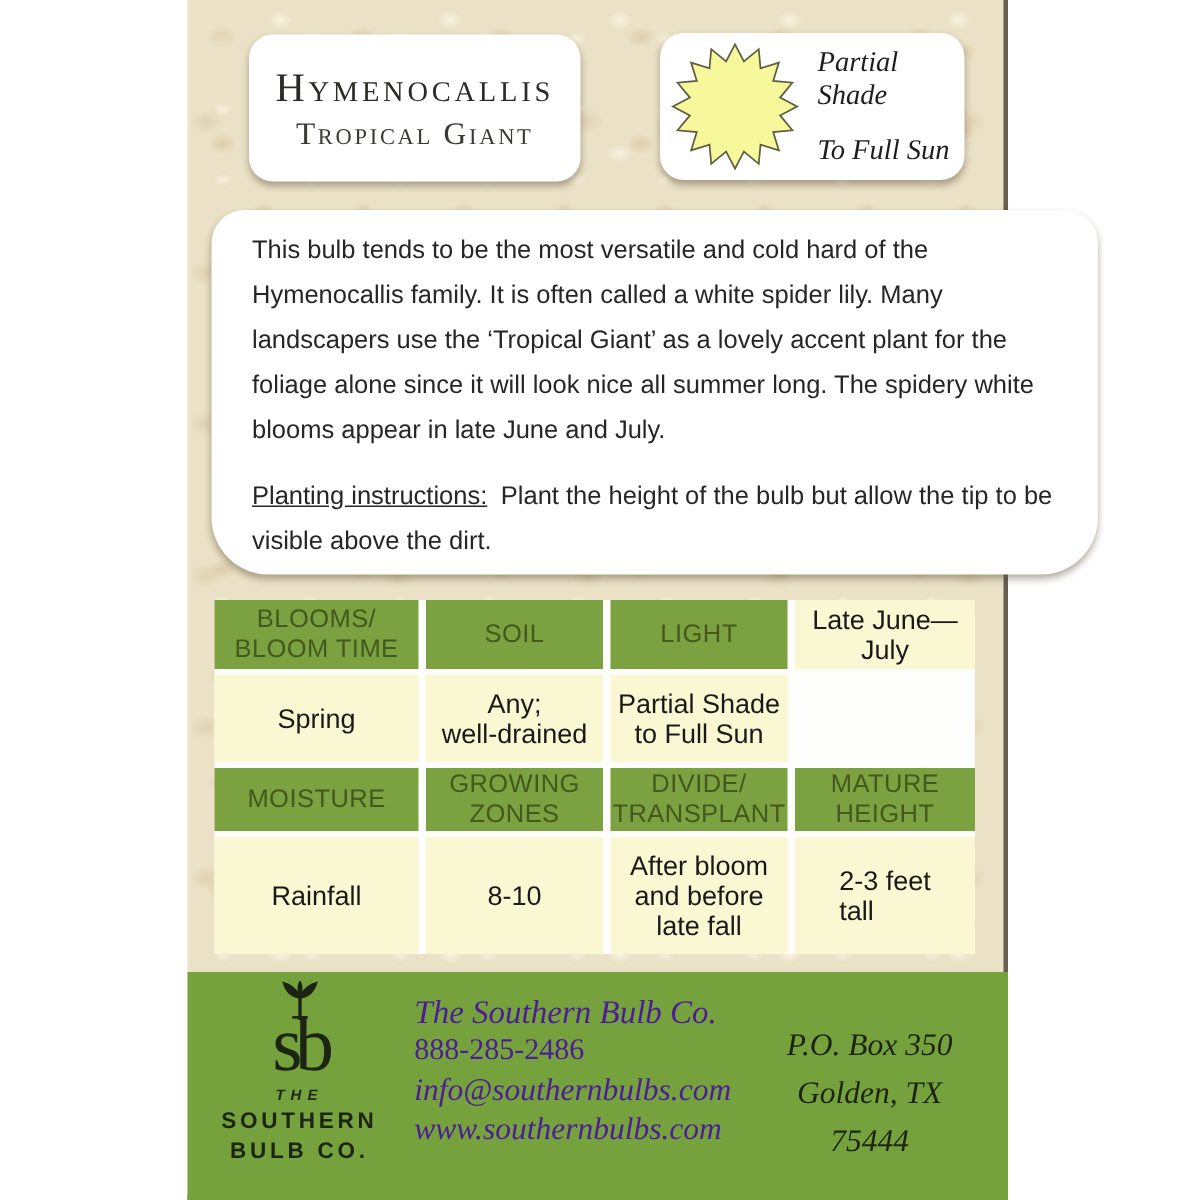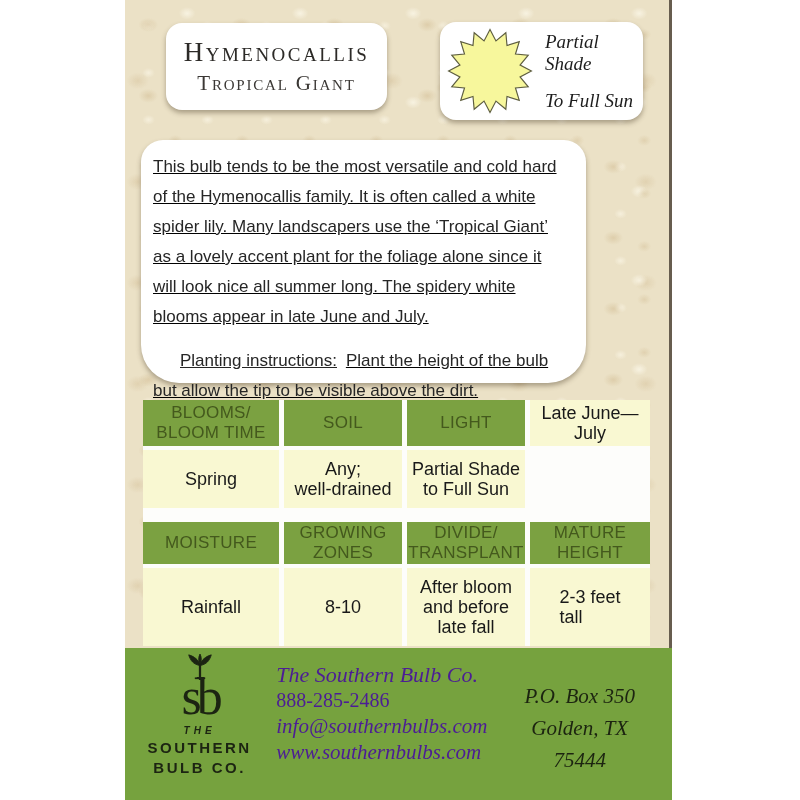--- a/index.html
+++ b/index.html
@@ -15,53 +15,52 @@
       radial-gradient(ellipse 10px 8px at 75% 65%, rgba(213,194,155,0.5), transparent 70%),
       radial-gradient(ellipse 12px 9px at 55% 15%, rgba(255,252,240,0.65), transparent 70%),
       radial-gradient(ellipse 16px 12px at 10% 80%, rgba(209,187,146,0.4), transparent 70%),
       radial-gradient(ellipse 9px 7px at 40% 55%, rgba(255,251,238,0.55), transparent 70%);
     background-size: 93px 71px, 67px 53px, 113px 89px, 127px 101px, 59px 47px;
     border-right:3px solid #675d4f;
     border-bottom:3px solid #6e655a;
   }
   .card{background:#ffffff;position:absolute;box-shadow:0 3px 5px rgba(88,76,54,0.45);}
   .title-card{
-    left:41px;top:23px;width:221px;height:87px;border-radius:16px;
+    left:41px;top:23px;width:221px;height:98px;border-radius:16px;
     display:flex;flex-direction:column;justify-content:center;align-items:center;gap:7px;
   }
   .plant-name{
     font-family:"Liberation Serif", serif;font-variant:small-caps;
     font-size:27px;letter-spacing:2.5px;color:#2c2a27;line-height:1;
   }
   .plant-variety{
     font-family:"Liberation Serif", serif;font-variant:small-caps;
     font-size:21px;letter-spacing:1.8px;color:#3b3835;line-height:1;
   }
   .sun-card{
     left:315px;top:22px;width:203px;height:98px;border-radius:16px;
     display:flex;align-items:center;
   }
   .sun-card svg{flex-shrink:0;margin-left:5px;}
   .sun-text{
     margin-left:10px;font-family:"Liberation Serif", serif;font-style:italic;
     font-size:19px;color:#1d1d1d;display:flex;flex-direction:column;gap:15px;
   }
   .desc-card{
-    left:16px;top:140px;width:445px;height:243px;
+    left:16px;top:140px;width:591px;height:243px;
     border-radius:22px 22px 38px 38px;box-sizing:border-box;
-    padding:12px 20px 0 12px;
-    text-decoration:underline;
+    padding:12px 20px 0 27px;
   }
   .desc-body{margin:0;font-size:17px;line-height:30px;color:#262626;}
   .planting{margin:14px 0 0 0;font-size:17px;line-height:30px;color:#262626;}
-  .planting .u{text-decoration:underline;margin-left:27px;}
+  .planting .u{text-decoration:underline;}
   .planting .pt{margin-left:9px;}
   .info-table{
     position:absolute;left:18px;top:400px;width:507px;background:#fdfdfb;
-    display:flex;flex-direction:column;gap:14px;
+    display:flex;flex-direction:column;gap:4px;
   }
   .tgrid{display:grid;grid-template-columns:136px 118px 118px 120px;column-gap:5px;row-gap:4px;}
   .tg1{grid-template-rows:46px 58px;}
   .tg2{grid-template-rows:42px 78px;}
   .th{
     background:var(--header_green,#7ba141);color:var(--header_text,#44591d);
     display:flex;align-items:center;justify-content:center;text-align:center;
     font-size:17px;line-height:20px;letter-spacing:0.3px;
   }
   .td{

